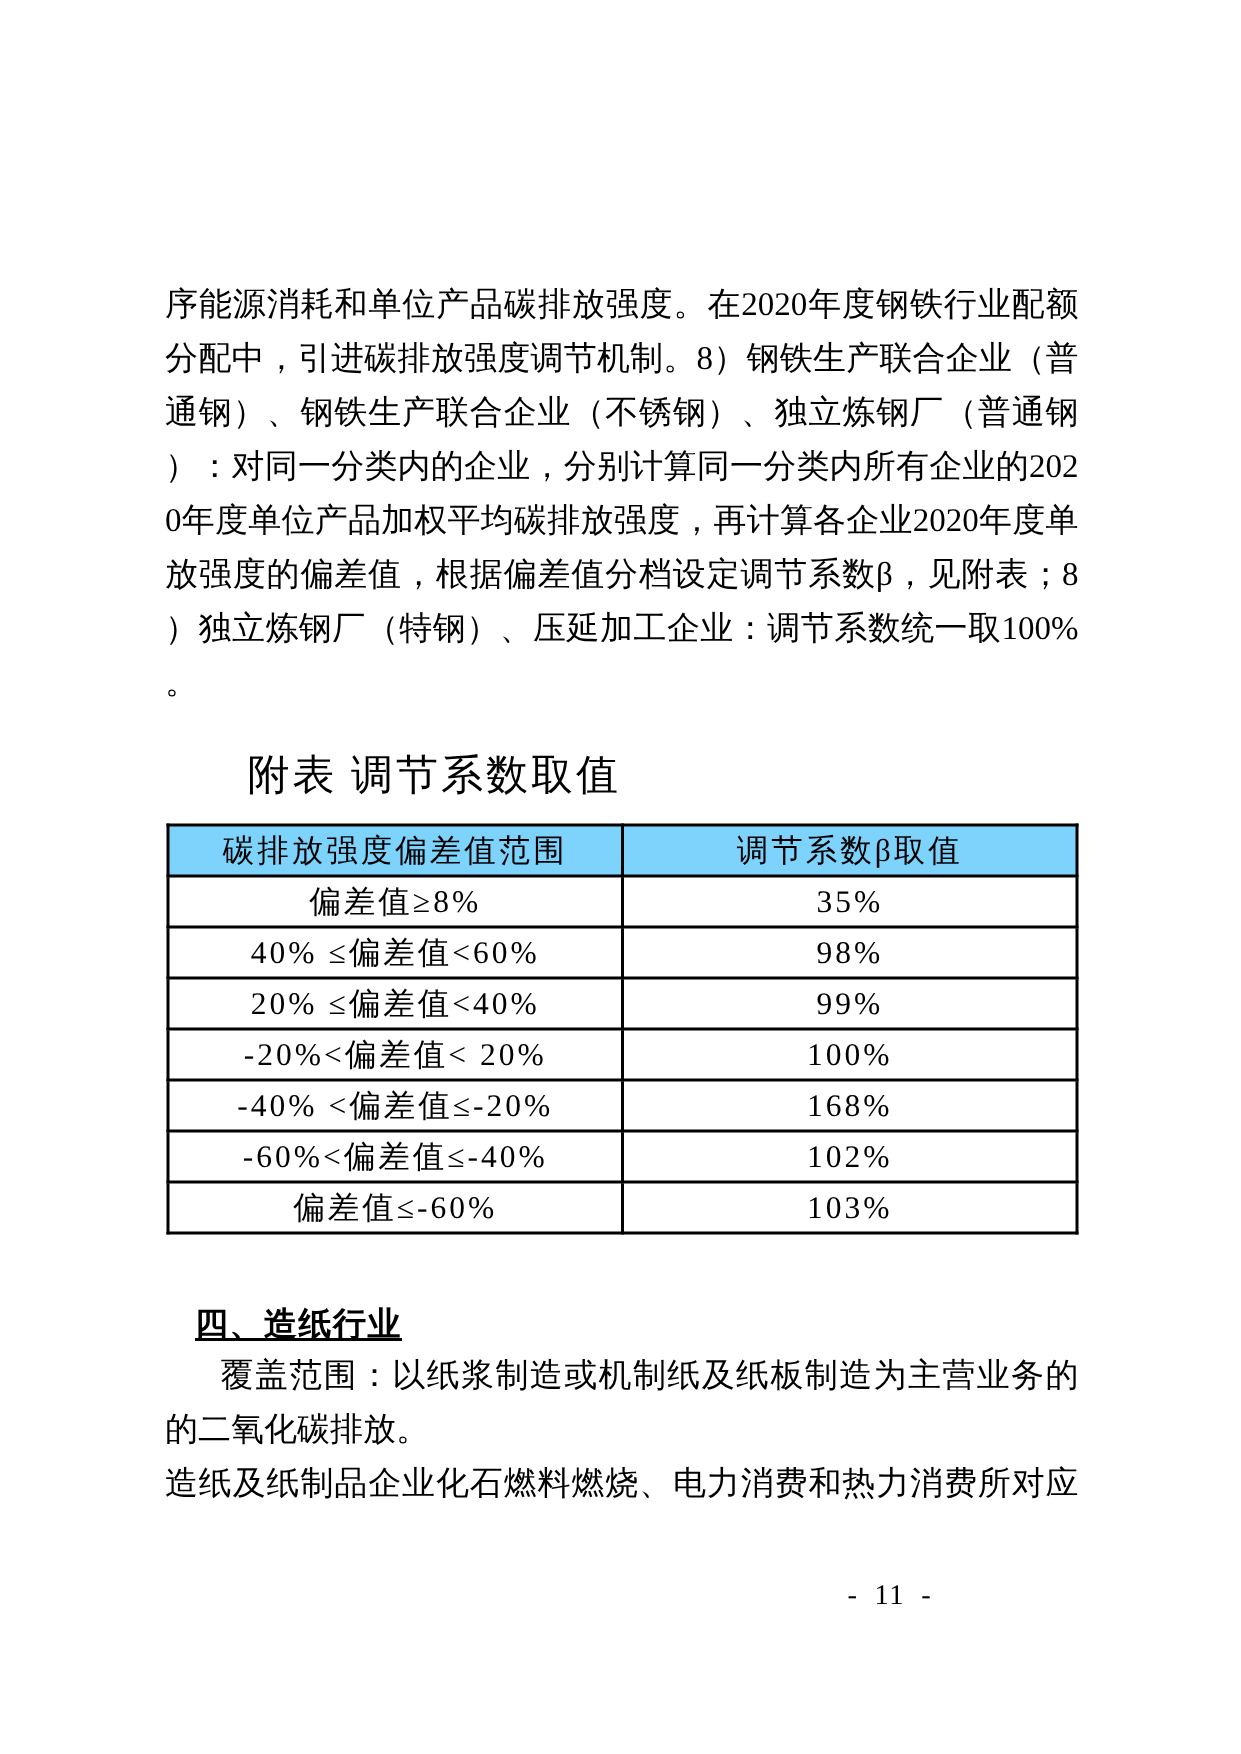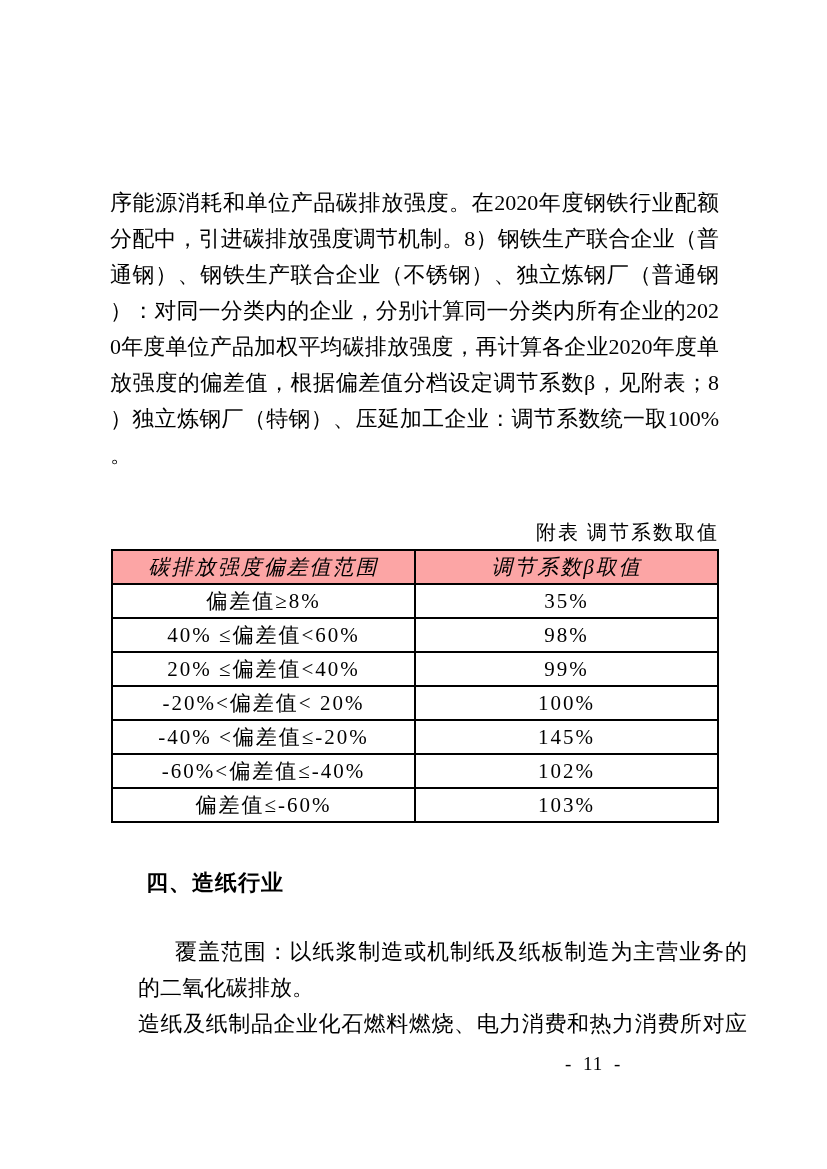--- a/index.html
+++ b/index.html
@@ -8,41 +8,41 @@
     width: 827px;
     height: 1169px;
     background: #ffffff;
     overflow: hidden;
     color: #000000;
     font-family: "Liberation Serif", "DejaVu Serif", serif;
   }
   
   .para { position: absolute; left: 110px; width: 609px; }
   .intro { top: 150px; margin-top: 35px; }
-  .paper-para { top: 934px; margin-left: 28px; }
+  .paper-para { top: 899px; }
   .line {
     font-size: 22px;
     line-height: 36px;
     height: 36px;
     text-align: justify;
     text-align-last: justify;
     overflow: hidden;
   }
   .line.last { text-align-last: left; }
   .line.indent { text-indent: 37px; }
 
   .table-title {
     position: absolute;
     left: 110px;
-    top: 520px;
+    top: 506px;
     width: 609px;
     box-sizing: border-box;
     padding-left: 55px;
-    text-align: right;
-    font-size: 20px;
+    text-align: left;
+    font-size: 28px;
     line-height: 24px;
     letter-spacing: 2px;
   }
 
   .coef-table {
     position: absolute;
     left: 111px;
     top: 549px;
     width: 608px;
     border-collapse: collapse;
@@ -50,34 +50,35 @@
   }
   .coef-table th, .coef-table td {
     border: 2px solid #000000;
     text-align: center;
     vertical-align: middle;
     padding: 0;
     font-weight: normal;
     font-size: 21px;
     letter-spacing: 2px;
   }
-  .coef-table th { height: 32px; background: #fca5a5; font-style: italic; }
+  .coef-table th { height: 32px; background: #7dd3fc; }
   .coef-table td { height: 32px; }
 
   .section-heading {
     position: absolute;
-    left: 110px;
+    left: 94px;
     top: 865px;
     width: 609px;
     font-family: "Liberation Sans", "DejaVu Sans", sans-serif;
     font-weight: bold;
     font-size: 22px;
     line-height: 36px;
     letter-spacing: 1px;
     text-indent: 36px;
+    text-decoration: underline;
   }
 
   .page-number {
     position: absolute;
     left: 565px;
     top: 1053px;
     font-size: 19px;
     line-height: 22px;
     letter-spacing: 1px;
     word-spacing: 5px;
@@ -121,21 +122,21 @@
       <tr>
         <td>20% ≤偏差值&lt;40%</td>
         <td>99%</td>
       </tr>
       <tr>
         <td>-20%&lt;偏差值&lt; 20%</td>
         <td>100%</td>
       </tr>
       <tr>
         <td>-40% &lt;偏差值≤-20%</td>
-        <td>145%</td>
+        <td>168%</td>
       </tr>
       <tr>
         <td>-60%&lt;偏差值≤-40%</td>
         <td>102%</td>
       </tr>
       <tr>
         <td>偏差值≤-60%</td>
         <td>103%</td>
       </tr>
     </tbody>

